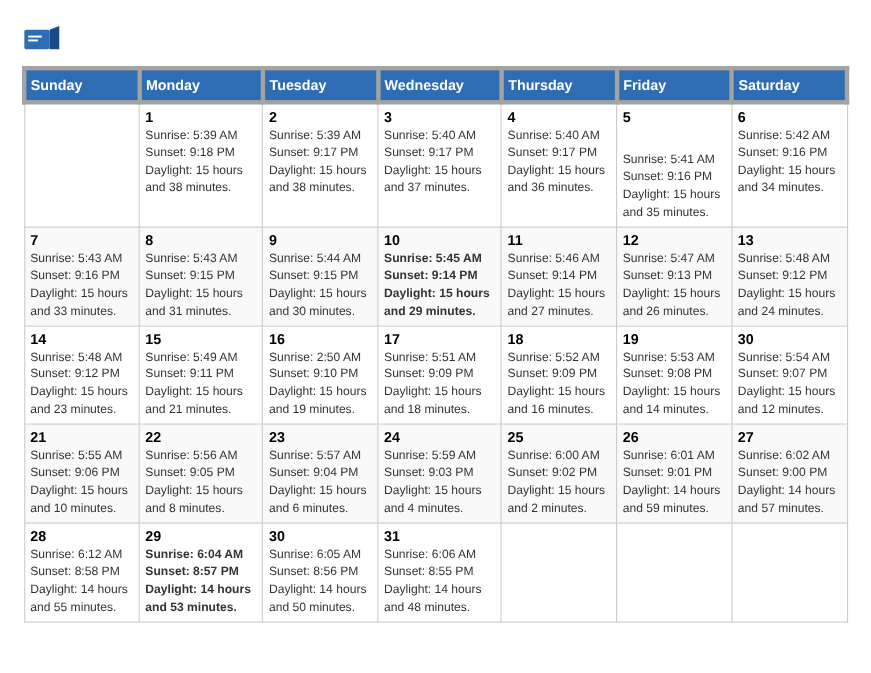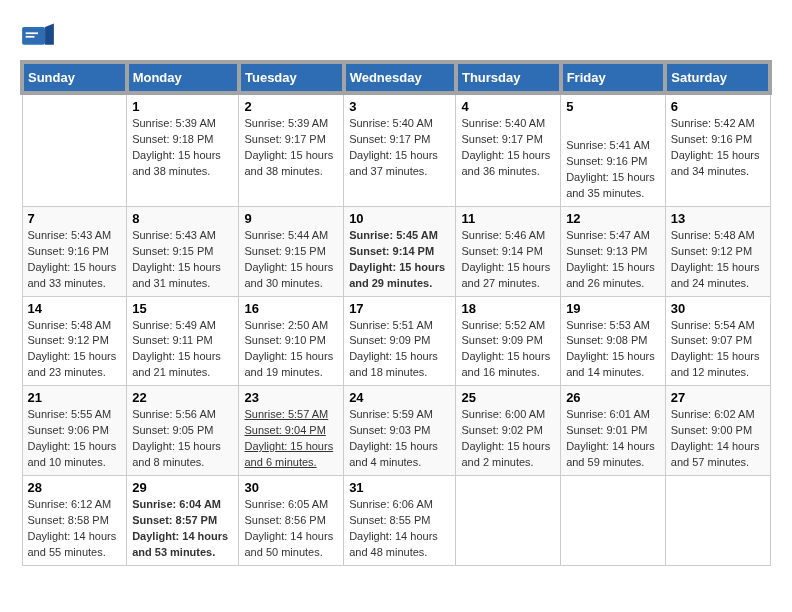--- a/index.html
+++ b/index.html
@@ -279,21 +279,21 @@
         </td>
         <td>
           <span class="day-number">22</span>
           <div class="day-info" style="white-space: pre-line;">Sunrise: 5:56 AM
 Sunset: 9:05 PM
 Daylight: 15 hours
 and 8 minutes.</div>
         </td>
         <td>
           <span class="day-number">23</span>
-          <div class="day-info" style="white-space: pre-line; text-decoration: underline;">Sunrise: 5:57 AM
+          <div class="day-info" style="white-space: pre-line;">Sunrise: 5:57 AM
 Sunset: 9:04 PM
 Daylight: 15 hours
 and 6 minutes.</div>
         </td>
         <td>
           <span class="day-number">24</span>
           <div class="day-info" style="white-space: pre-line;">Sunrise: 5:59 AM
 Sunset: 9:03 PM
 Daylight: 15 hours
 and 4 minutes.</div>

